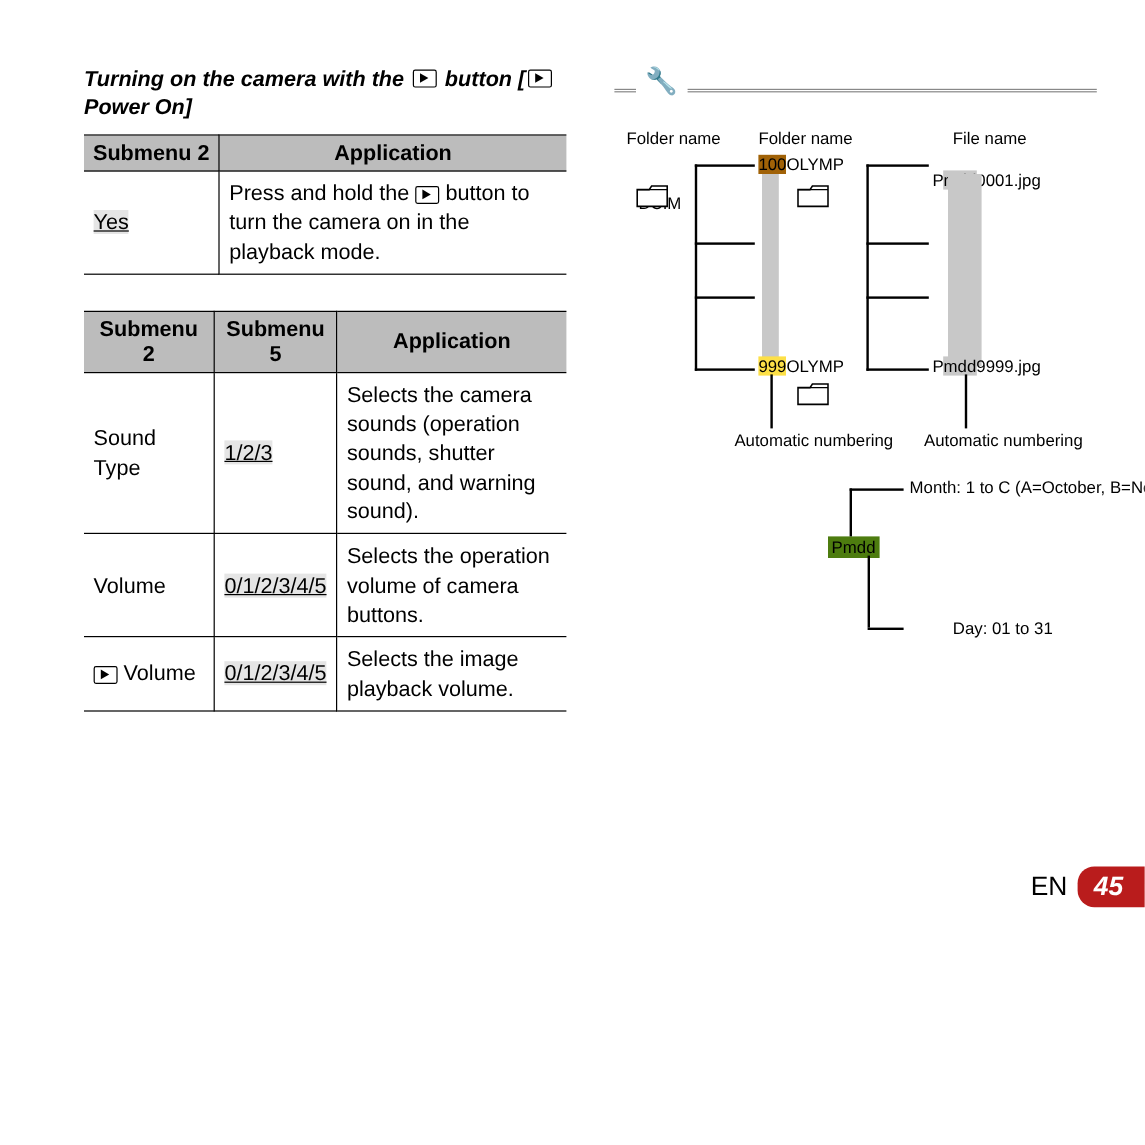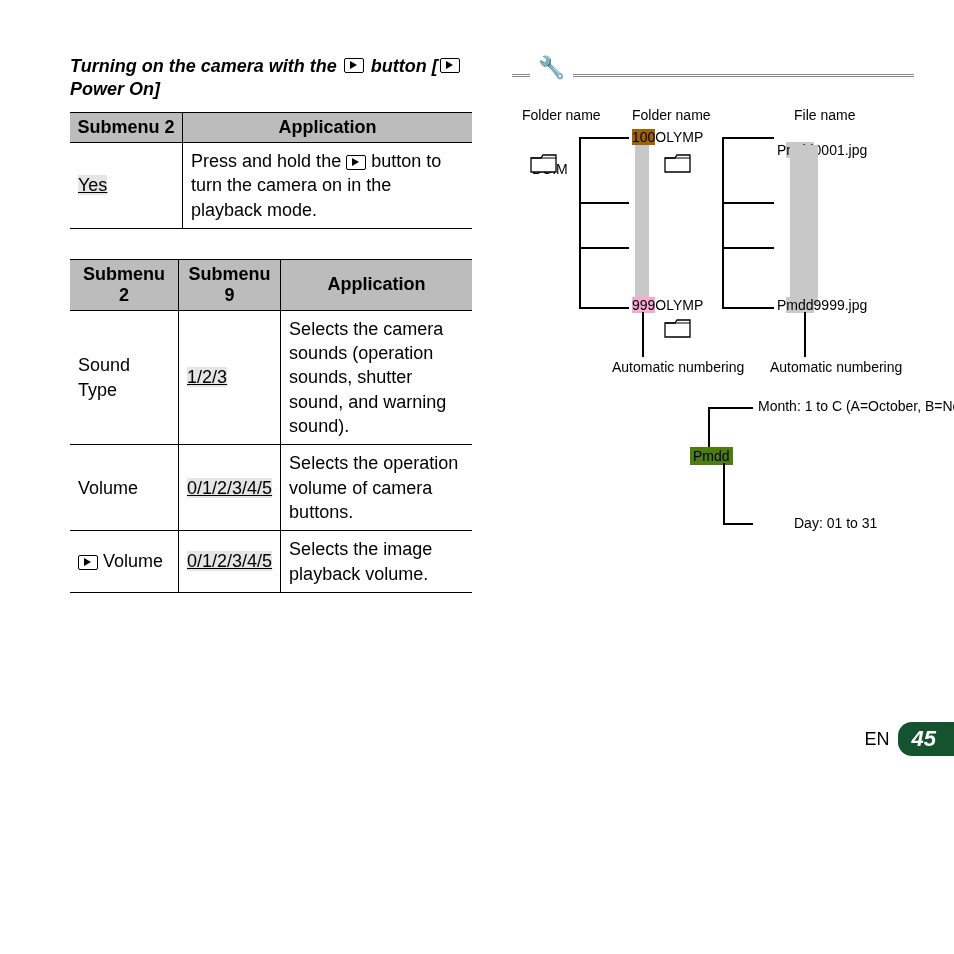--- a/index.html
+++ b/index.html
@@ -138,25 +138,25 @@
 
   
   .footer {
     position: absolute;
     right: 0;
     bottom: 22px;
     display: flex;
     align-items: center;
   }
   .footer .en {
-    font-size: 18px;
+    font-size: 22px;
     margin-right: 8px;
   }
   .footer .pnum {
-    background: #14532d;
+    background: #b91c1c;
     color: #fff;
     font-style: italic;
     font-weight: bold;
     font-size: 22px;
     padding: 4px 18px 4px 14px;
     border-radius: 14px 0 0 14px;
   }
 </style>
 </head>
 <body>
@@ -183,21 +183,21 @@
         </td>
       </tr>
     </tbody>
       </table>
 
 
     <table class="manual">
       <tbody>
           <tr>
         <th style="width:27%">Submenu 2</th>
-        <th style="width:25%">Submenu 9</th>
+        <th style="width:25%">Submenu 5</th>
         <th>Application</th>
       </tr>
       <tr>
         <td>Sound Type</td>
         <td><span class="hl">1/2/3</span></td>
         <td>Selects the camera sounds (operation sounds, shutter sound, and warning sound).</td>
       </tr>
       <tr>
         <td>Volume</td>
         <td><span class="hl">0/1/2/3/4/5</span></td>
@@ -262,21 +262,21 @@
       <div class="hbar" style="left:67px; top:140px; width:50px;"></div>
       <div class="hbar" style="left:67px; top:200px; width:50px;"></div>
 
       <div class="vbar" style="left:210px; top:30px; height:172px;"></div>
       <div class="hbar" style="left:210px; top:30px; width:52px;"></div>
       <div class="hbar" style="left:210px; top:95px; width:52px;"></div>
       <div class="hbar" style="left:210px; top:140px; width:52px;"></div>
       <div class="hbar" style="left:210px; top:200px; width:52px;"></div>
 
       <div class="dlabel" style="left:120px; top:190px;">
-        <span style="background:#f9a8d4;">999</span><span>OLYMP</span>
+        <span style="background:#fde047;">999</span><span>OLYMP</span>
       </div>
       <div class="dlabel" style="left:265px; top:190px;">
         <span>P</span><span style="background:#c8c8c8;">mdd</span><span>9999.jpg</span>
       </div>
 
       <div class="vbar" style="left:130px; top:205px; height:45px;"></div>
       <div class="dlabel" style="left:100px; top:252px; text-align:center; width:90px; line-height:1.2;">Automatic numbering</div>
 
       <div class="vbar" style="left:292px; top:205px; height:45px;"></div>
       <div class="dlabel" style="left:258px; top:252px; text-align:center; width:90px; line-height:1.2;">Automatic numbering</div>

